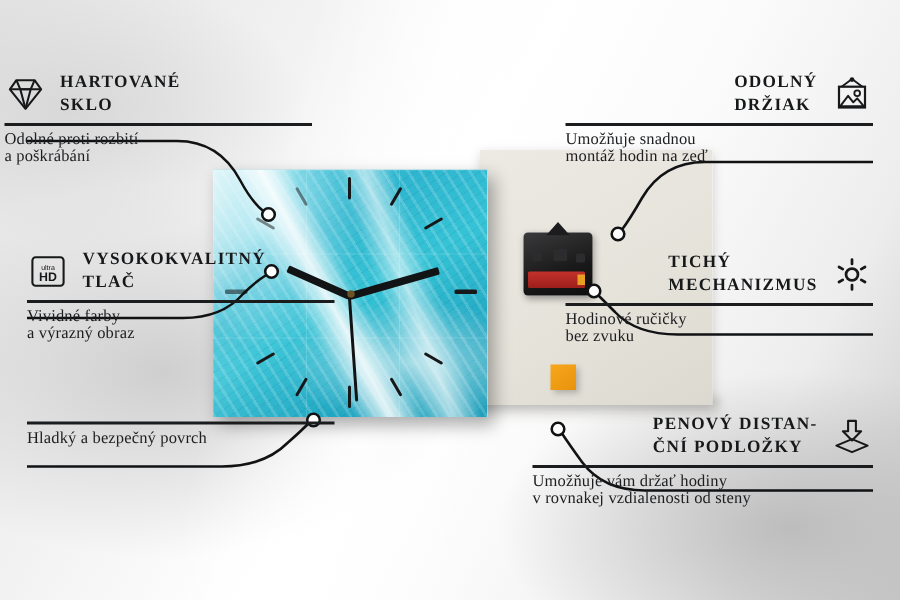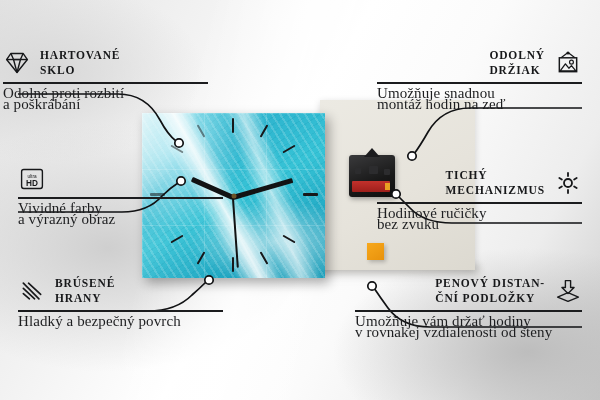--- a/index.html
+++ b/index.html
@@ -128,21 +128,21 @@
     letter-spacing:.85px;
     line-height:14.5px;
     color:#17181a;
     text-transform:uppercase;
   }
   .f-rule{
     height:1.6px; background:#1b1c1e; margin-top:5px; width:100%;
   }
   .f-desc{
     font-family:"Liberation Serif", serif;
-    font-size:15px;
+    font-size:11px;
     line-height:11.5px;
     color:#1d1e20;
     margin-top:4px;
     letter-spacing:.1px;
   }
   .f-icon{ width:28px; height:26px; flex:0 0 28px; }
   .f-icon svg{ display:block; width:28px; height:26px; }
 </style>
 </head>
 <body>
@@ -247,45 +247,33 @@
 
   <div class="feature left" style="left:18px;top:166px">
     <div class="f-head">
       <span class="f-icon">
         <svg viewBox="0 0 32 30">
           <rect x="4" y="4" width="24" height="22" rx="2.5" fill="none" stroke="#17181a" stroke-width="1.6"></rect>
           <text x="16" y="13.5" text-anchor="middle" font-family="Liberation Sans, sans-serif" font-size="5.4" fill="#17181a">ultra</text>
           <text x="16" y="22.5" text-anchor="middle" font-family="Liberation Sans, sans-serif" font-size="9.5" font-weight="bold" fill="#17181a">HD</text>
         </svg>
       </span>
+      <span class="f-title">
+        <span>VYSOKOKVALITNÝ</span><br>
+        <span>TLAČ</span>
+      </span>
     </div>
     <div class="f-rule"></div>
     <div class="f-desc">
       <span>Vividné farby</span><br>
       <span>a výrazný obraz</span>
     </div>
   </div>
 
   <div class="feature left" style="left:18px;top:276px">
-    <div class="f-head">
-      <span class="f-icon">
-        <svg viewBox="0 0 32 30">
-            <g stroke="#17181a" stroke-width="1.9" stroke-linecap="round">
-          <line x1="6" y1="6" x2="24" y2="24"></line>
-          <line x1="6" y1="12" x2="19" y2="24"></line>
-          <line x1="6" y1="18" x2="13" y2="24"></line>
-          <line x1="12" y1="6" x2="26" y2="19"></line>
-        </g>
-          </svg>
-      </span>
-      <span class="f-title">
-        <span>BRÚSENÉ</span><br>
-        <span>HRANY</span>
-      </span>
-    </div>
     <div class="f-rule"></div>
     <div class="f-desc">
       <span>Hladký a bezpečný povrch</span>
     </div>
   </div>
 
   <div class="feature right" style="left:377px;top:48px">
     <div class="f-head">
       <span class="f-icon">
         <svg viewBox="0 0 32 30">

